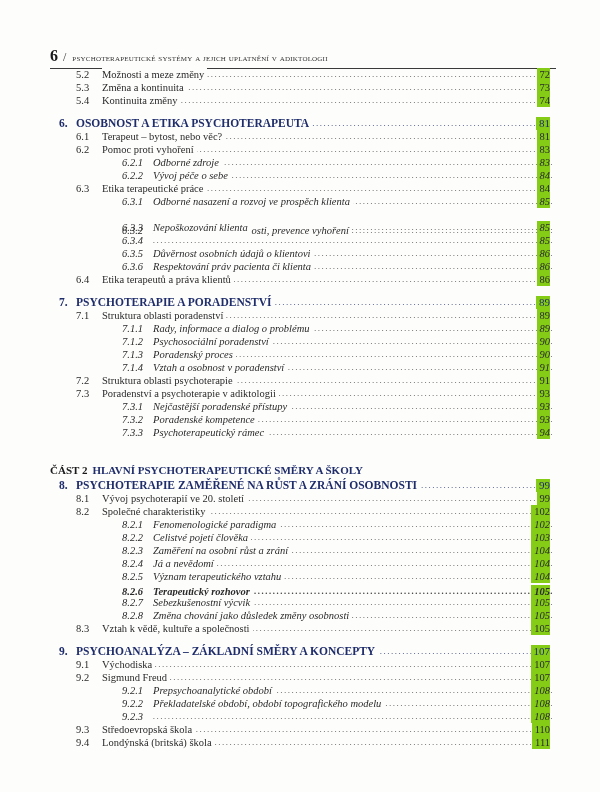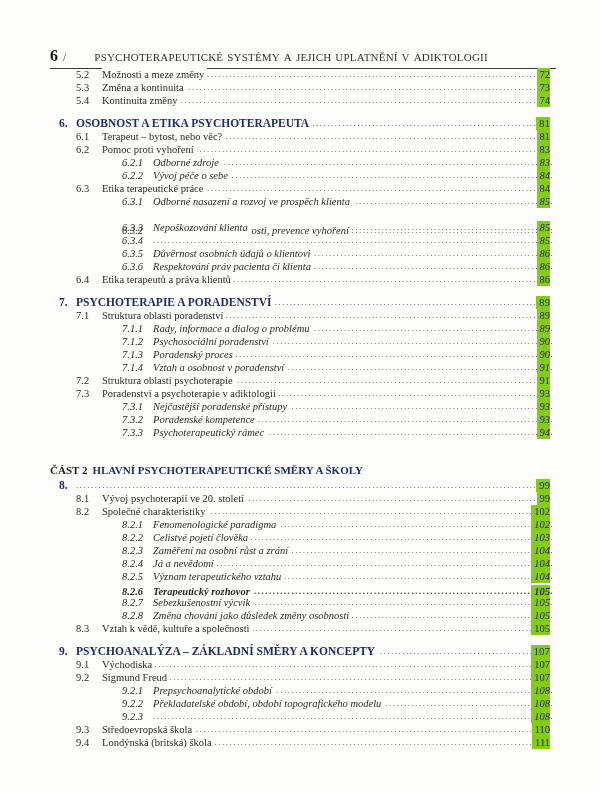--- a/index.html
+++ b/index.html
@@ -12,21 +12,21 @@
   }
   .running-head {
     position: absolute; left: 50px; top: 47px; width: 506px;
     border-bottom: 1.3px solid #3a3a3a;
     padding-bottom: 3px;
     display: flex; align-items: baseline;
     white-space: nowrap;
   }
   .rh-num { font-size: 16px; font-weight: bold; color: #1a1a1a; }
   .rh-slash { font-size: 12px; margin: 0 6px 0 5px; color: #333; }
-  .rh-title { font-size: 15px; font-variant: small-caps; letter-spacing: 0.2px; color: #333; text-transform: lowercase; margin-left: 22px; }
+  .rh-title { font-size: 10px; font-variant: small-caps; letter-spacing: 0.2px; color: #333; text-transform: lowercase; }
   .toc { position: absolute; left: 0; top: 74px; width: 600px; }
   .row {
     position: absolute; left: 0; width: 600px; height: 13px;
     font-size: 10.5px; line-height: 13px;
   }
   .num { position: absolute; white-space: nowrap; }
   .title { position: absolute; white-space: nowrap; background: #fdfdfc; padding-right: 3px; z-index: 2; }
   .dots {
     position: absolute; right: 48px; height: 13px; overflow: hidden; white-space: nowrap;
     z-index: 1; color: #444; letter-spacing: 1.5px; font-size: 9px;
@@ -217,20 +217,21 @@
     </div>
     <div class="row lvl2" style="top: 352px;">
       <span class="num">7.3.3</span>
       <span class="dots">........................................................................................................................................................................................................</span>
       <span class="title">Psychoterapeutický rámec</span>
       <span class="page">94</span>
     </div>
     <div class="row lvl0" style="top: 405px;">
       <span class="num">8.</span>
       <span class="dots">........................................................................................................................................................................................................</span>
+      <span class="title">PSYCHOTERAPIE ZAMĚŘENÉ NA RŮST A ZRÁNÍ OSOBNOSTI</span>
       <span class="page">99</span>
     </div>
     <div class="row lvl1" style="top: 418px;">
       <span class="num">8.1</span>
       <span class="dots">........................................................................................................................................................................................................</span>
       <span class="title">Vývoj psychoterapií ve 20. století</span>
       <span class="page">99</span>
     </div>
     <div class="row lvl1" style="top: 431px;">
       <span class="num">8.2</span>

